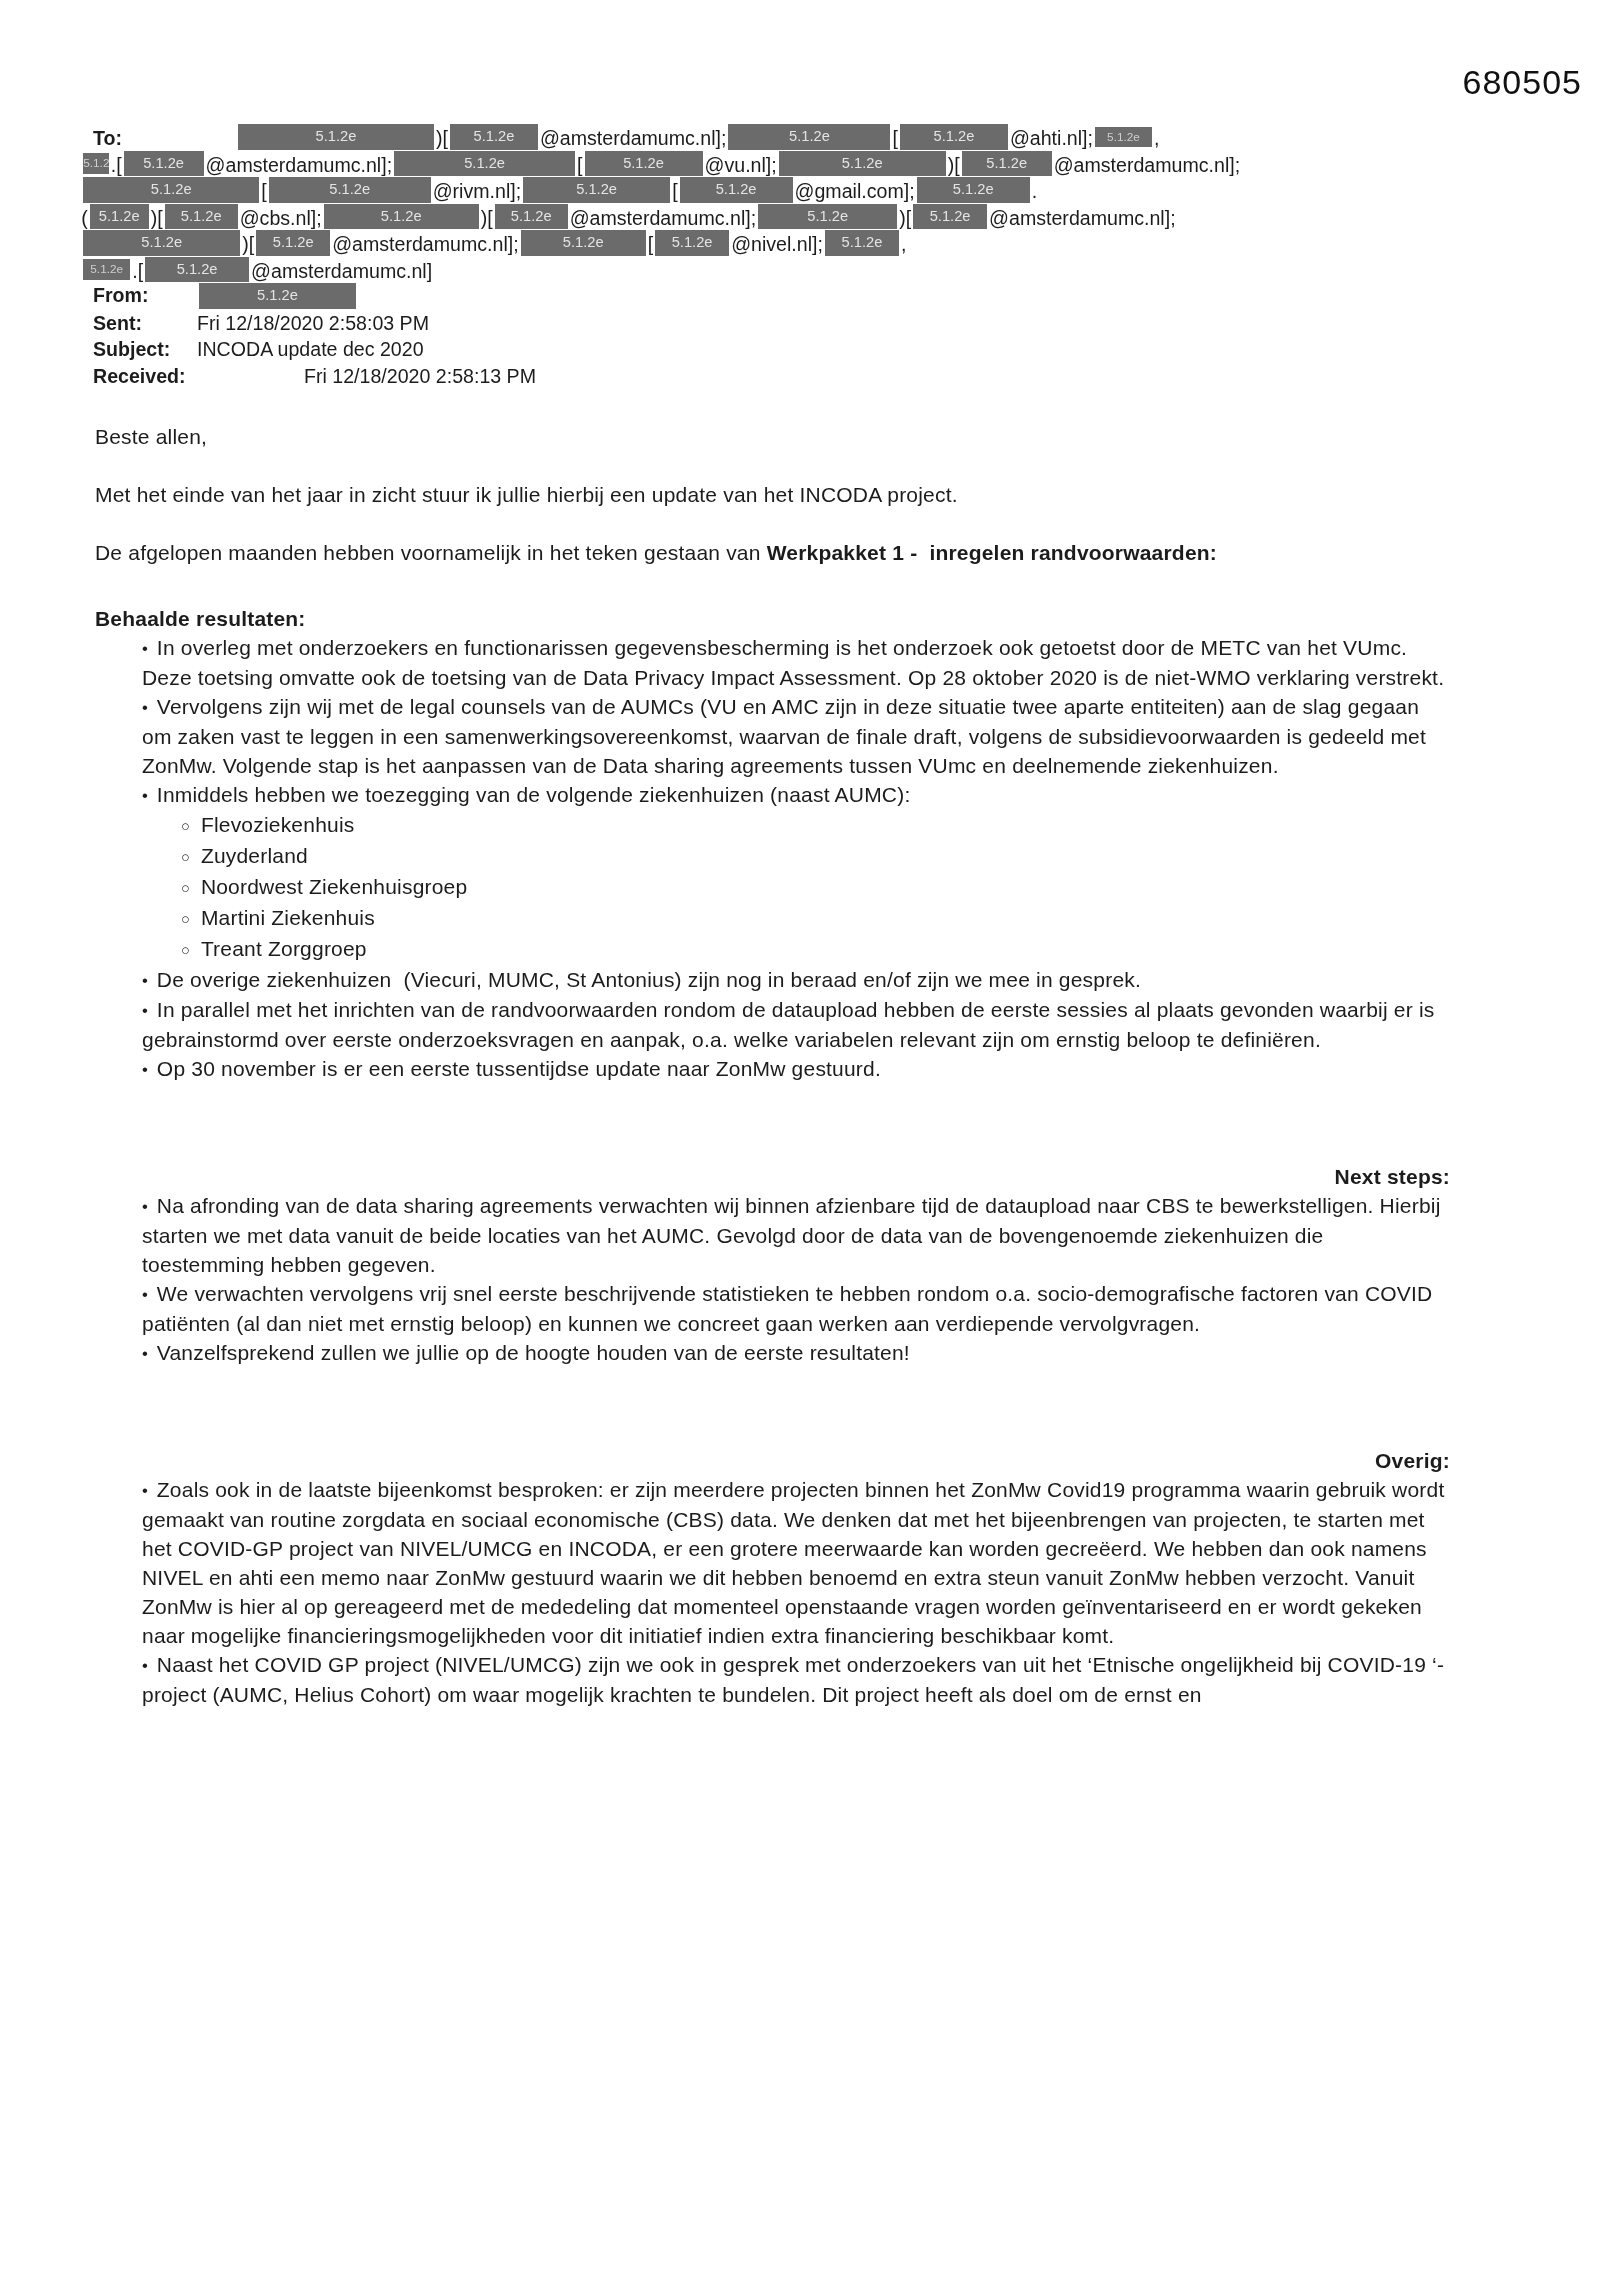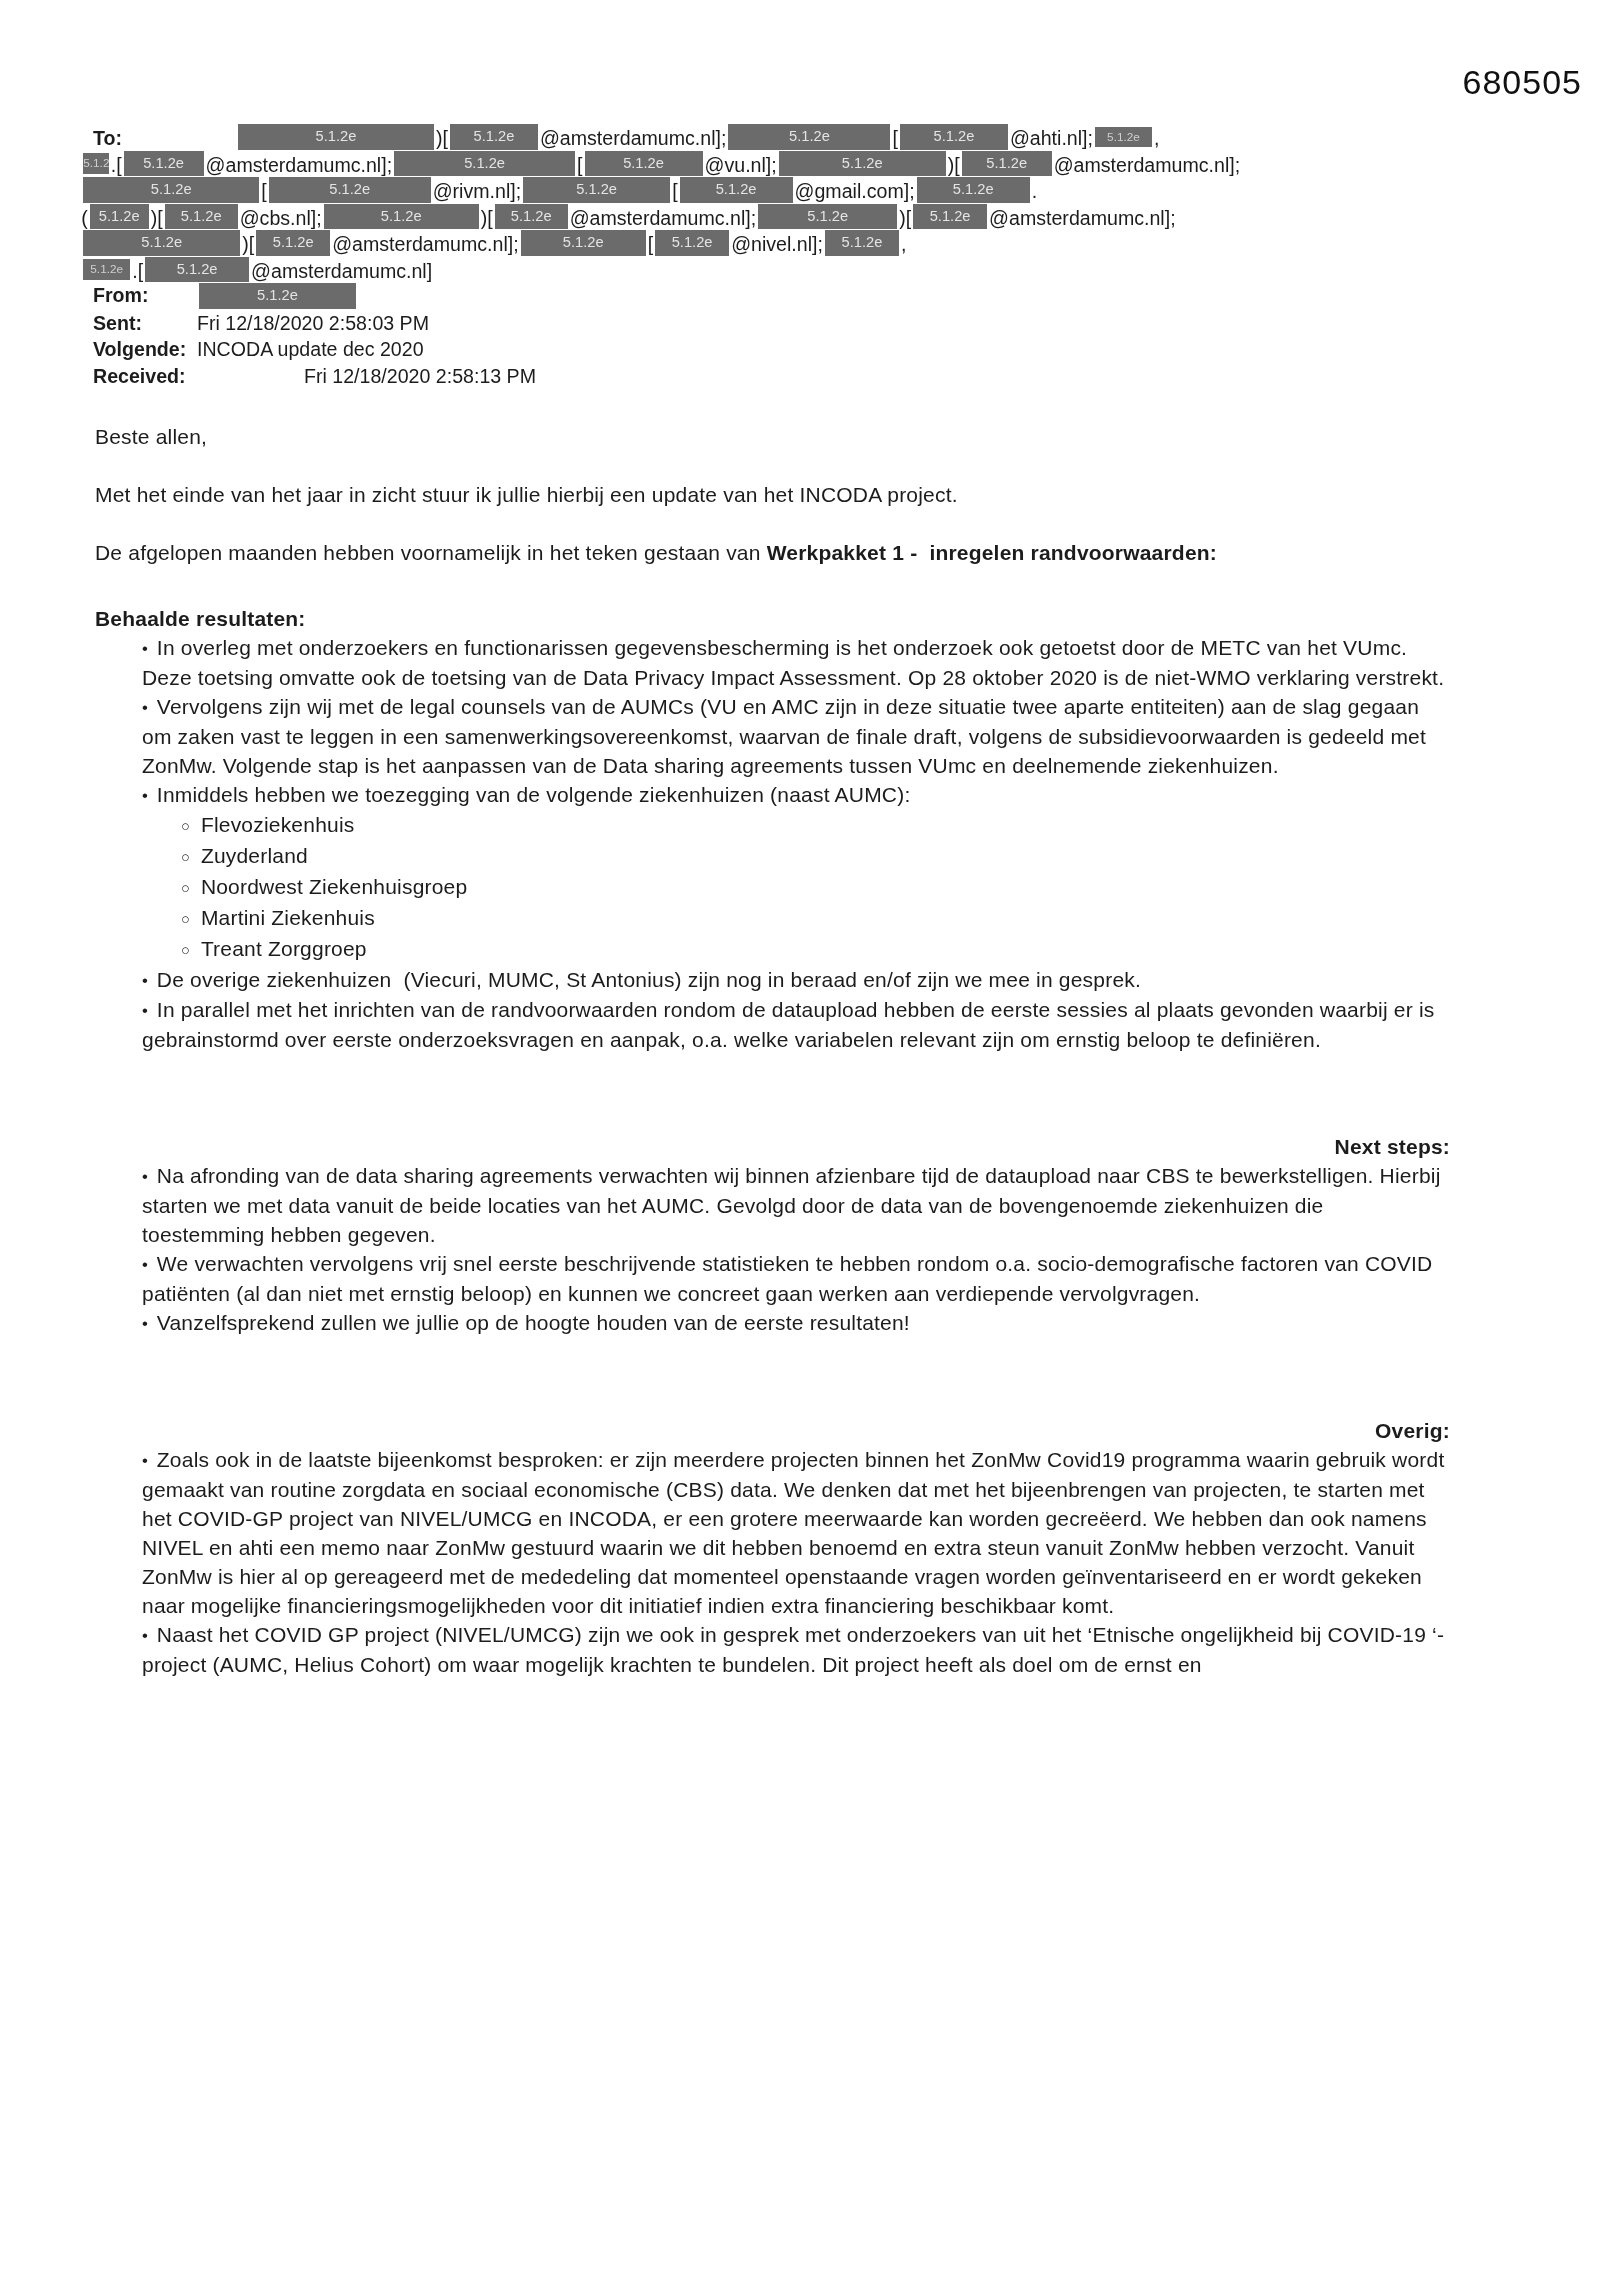--- a/index.html
+++ b/index.html
@@ -74,21 +74,21 @@
       <div class="hline cont"><span class="redaction" style="width: 157px; background: rgb(107, 107, 107);">5.1.2e</span><span class="htext">)[</span><span class="redaction" style="width: 74px; background: rgb(107, 107, 107);">5.1.2e</span><span class="htext">@amsterdamumc.nl];</span><span class="redaction" style="width: 125px; background: rgb(107, 107, 107);">5.1.2e</span><span class="htext">[</span><span class="redaction" style="width: 74px; background: rgb(107, 107, 107);">5.1.2e</span><span class="htext">@nivel.nl];</span><span class="redaction" style="width: 74px; background: rgb(107, 107, 107);">5.1.2e</span><span class="htext">,</span></div>
       <div class="hline cont"><span class="redaction small" style="width: 47px; background: rgb(107, 107, 107);">5.1.2e</span><span class="htext">.[</span><span class="redaction" style="width: 104px; background: rgb(107, 107, 107);">5.1.2e</span><span class="htext">@amsterdamumc.nl]</span></div>
     </div>
   <div class="hrow">
     <span class="rlabel">From:</span><span><span class="redaction" style="width: 157px; background: rgb(107, 107, 107);">5.1.2e</span></span>
   </div>
   <div class="hrow">
     <span class="rlabel">Sent:</span><span class="hvalue">Fri 12/18/2020 2:58:03 PM</span>
   </div>
   <div class="hrow">
-    <span class="rlabel">Volgende:</span><span class="hvalue">INCODA update dec 2020</span>
+    <span class="rlabel">Subject:</span><span class="hvalue">INCODA update dec 2020</span>
   </div>
   <div class="hrow received">
     <span class="rlabel">Received:</span><span class="hvalue">Fri 12/18/2020 2:58:13 PM</span>
   </div>
 </div>
 
 <div class="email-body">
   <p>Beste allen,</p>
   <p>Met het einde van het jaar in zicht stuur ik jullie hierbij een update van het INCODA project.</p>
   <p class="focus"><span>De afgelopen maanden hebben voornamelijk in het teken gestaan van </span><span class="bold">Werkpakket 1 -&nbsp; inregelen randvoorwaarden:</span></p>
@@ -99,20 +99,21 @@
         <li class="bullet"><span class="bglyph">•</span><span class="btext">Vervolgens zijn wij met de legal counsels van de AUMCs (VU en AMC zijn in deze situatie twee aparte entiteiten) aan de slag gegaan om zaken vast te leggen in een samenwerkingsovereenkomst, waarvan de finale draft, volgens de subsidievoorwaarden is gedeeld met ZonMw. Volgende stap is het aanpassen van de Data sharing agreements tussen VUmc en deelnemende ziekenhuizen.</span></li>
         <li class="bullet"><span class="bglyph">•</span><span class="btext">Inmiddels hebben we toezegging van de volgende ziekenhuizen (naast AUMC):</span><ul class="subs">
             <li class="subitem"><span class="sglyph">○</span><span>Flevoziekenhuis</span></li>
             <li class="subitem"><span class="sglyph">○</span><span>Zuyderland</span></li>
             <li class="subitem"><span class="sglyph">○</span><span>Noordwest Ziekenhuisgroep</span></li>
             <li class="subitem"><span class="sglyph">○</span><span>Martini Ziekenhuis</span></li>
             <li class="subitem"><span class="sglyph">○</span><span>Treant Zorggroep</span></li>
           </ul></li>
         <li class="bullet"><span class="bglyph">•</span><span class="btext">De overige ziekenhuizen&nbsp; (Viecuri, MUMC, St Antonius) zijn nog in beraad en/of zijn we mee in gesprek.</span></li>
         <li class="bullet"><span class="bglyph">•</span><span class="btext">In parallel met het inrichten van de randvoorwaarden rondom de dataupload hebben de eerste sessies al plaats gevonden waarbij er is gebrainstormd over eerste onderzoeksvragen en aanpak, o.a. welke variabelen relevant zijn om ernstig beloop te definiëren.</span></li>
+        <li class="bullet"><span class="bglyph">•</span><span class="btext">Op 30 november is er een eerste tussentijdse update naar ZonMw gestuurd.</span></li>
       </ul>
       <div class="sec-heading spaced">Next steps:</div>
       <ul class="bullets">
         <li class="bullet"><span class="bglyph">•</span><span class="btext">Na afronding van de data sharing agreements verwachten wij binnen afzienbare tijd de dataupload naar CBS te bewerkstelligen. Hierbij starten we met data vanuit de beide locaties van het AUMC. Gevolgd door de data van de bovengenoemde ziekenhuizen die toestemming hebben gegeven.</span></li>
         <li class="bullet"><span class="bglyph">•</span><span class="btext">We verwachten vervolgens vrij snel eerste beschrijvende statistieken te hebben rondom o.a. socio-demografische factoren van COVID patiënten (al dan niet met ernstig beloop) en kunnen we concreet gaan werken aan verdiepende vervolgvragen.</span></li>
         <li class="bullet"><span class="bglyph">•</span><span class="btext">Vanzelfsprekend zullen we jullie op de hoogte houden van de eerste resultaten!</span></li>
       </ul>
       <div class="sec-heading spaced">Overig:</div>
       <ul class="bullets">
         <li class="bullet"><span class="bglyph">•</span><span class="btext">Zoals ook in de laatste bijeenkomst besproken: er zijn meerdere projecten binnen het ZonMw Covid19 programma waarin gebruik wordt gemaakt van routine zorgdata en sociaal economische (CBS) data. We denken dat met het bijeenbrengen van projecten, te starten met het COVID-GP project van NIVEL/UMCG en INCODA, er een grotere meerwaarde kan worden gecreëerd. We hebben dan ook namens NIVEL en ahti een memo naar ZonMw gestuurd waarin we dit hebben benoemd en extra steun vanuit ZonMw hebben verzocht. Vanuit ZonMw is hier al op gereageerd met de mededeling dat momenteel openstaande vragen worden geïnventariseerd en er wordt gekeken naar mogelijke financieringsmogelijkheden voor dit initiatief indien extra financiering beschikbaar komt.</span></li>

